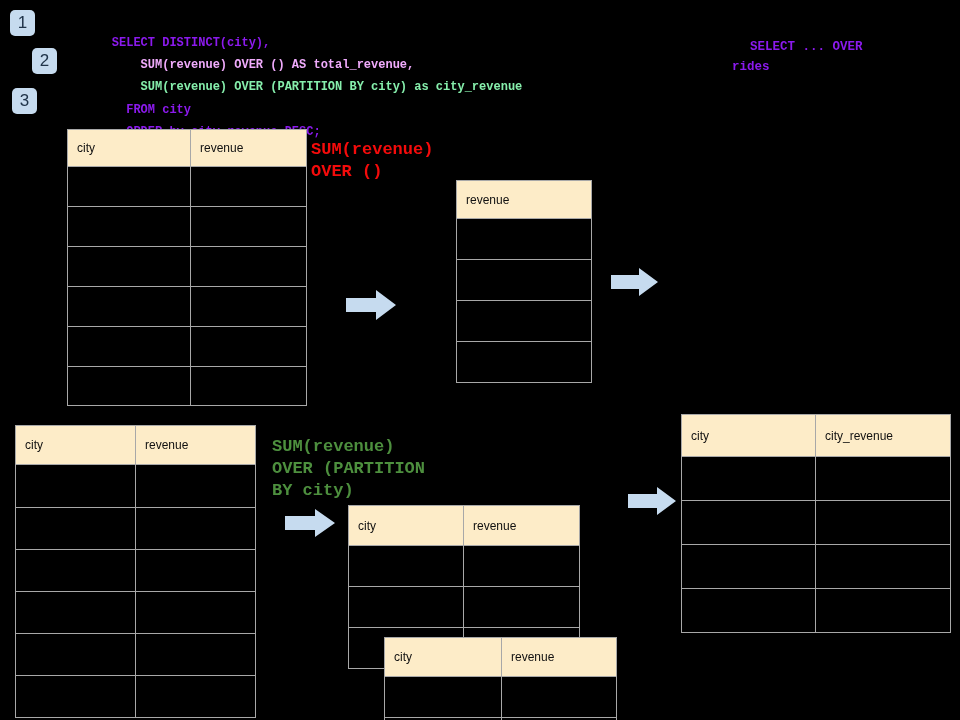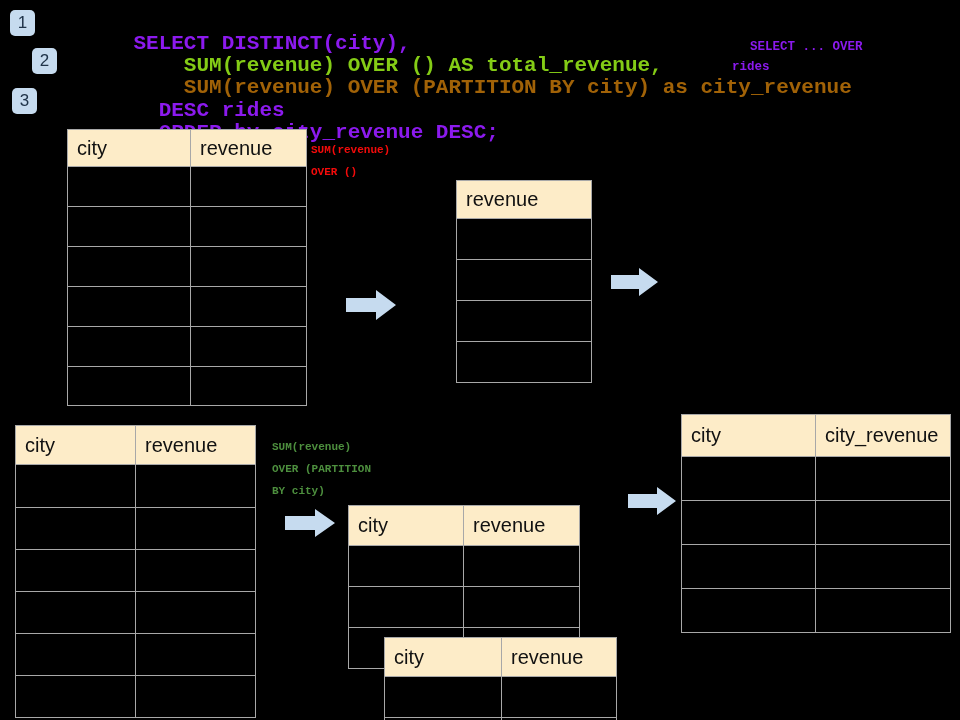--- a/index.html
+++ b/index.html
@@ -27,46 +27,46 @@
     line-height: 26px;
     text-align: center;
     width: 25px;
     height: 26px;
   }
 
   
   .code {
     position: absolute;
     font-family: "Liberation Mono", "DejaVu Sans Mono", monospace;
-    font-size: 21px;
+    font-size: 12px;
     line-height: 21.5px;
     white-space: pre;
     font-weight: bold;
     letter-spacing: 0px;
     text-align: right;
   }
   .code .kw   { color: #8c1aee; }
-  .code .red  { color: #84cc16; }
-  .code .grn  { color: #a16207; }
+  .code .red  { color: #f0abfc; }
+  .code .grn  { color: #86efac; }
 
   .side-code {
     position: absolute;
     font-family: "Liberation Mono", "DejaVu Sans Mono", monospace;
     font-size: 12.5px;
     line-height: 19px;
     white-space: pre;
     font-weight: bold;
     color: #8c1aee;
   }
 
   
   .annot {
     position: absolute;
     font-family: "Liberation Mono", "DejaVu Sans Mono", monospace;
-    font-size: 11px;
+    font-size: 17px;
     line-height: 22px;
     white-space: pre;
     font-weight: bold;
   }
   .annot.red { color: #f40b0b; }
   .annot.grn { color: #4d8f3e; }
 
   
   .tbl {
     position: absolute;
@@ -79,21 +79,21 @@
     padding: 0;
     margin: 0;
     text-align: left;
     vertical-align: middle;
   }
   .tbl th {
     background: #fdecc8;
     color: #111111;
     font-family: "Liberation Sans", sans-serif;
     font-weight: normal;
-    font-size: 20px;
+    font-size: 12px;
     padding: 0 0 0 9px;
   }
   .tbl td {
     background: #000000;
   }
 
   
   .arrow {
     position: absolute;
   }
@@ -110,21 +110,21 @@
   <div class="code" style="left:83px; top:11px;">
     <span class="kw">SELECT DISTINCT(city),</span>
   </div>
   <div class="code" style="left:83px; top:33px;">
     <span class="red">    SUM(revenue) OVER () AS total_revenue,</span>
   </div>
   <div class="code" style="left:83px; top:55px;">
     <span class="grn">    SUM(revenue) OVER (PARTITION BY city) as city_revenue</span>
   </div>
   <div class="code" style="left:83px; top:78px;">
-    <span class="kw">  DESC rides</span>
+    <span class="kw">  FROM city</span>
   </div>
   <div class="code" style="left:83px; top:100px;">
     <span class="kw">  ORDER by city_revenue DESC;</span>
   </div>
 
   <div class="side-code" style="left:750px; top:38px;">SELECT ... OVER</div>
   <div class="side-code" style="left:732px; top:58px;">rides</div>
 
   <div class="annot red" style="left:311px; top:139px;">SUM(revenue)
 OVER ()</div>

